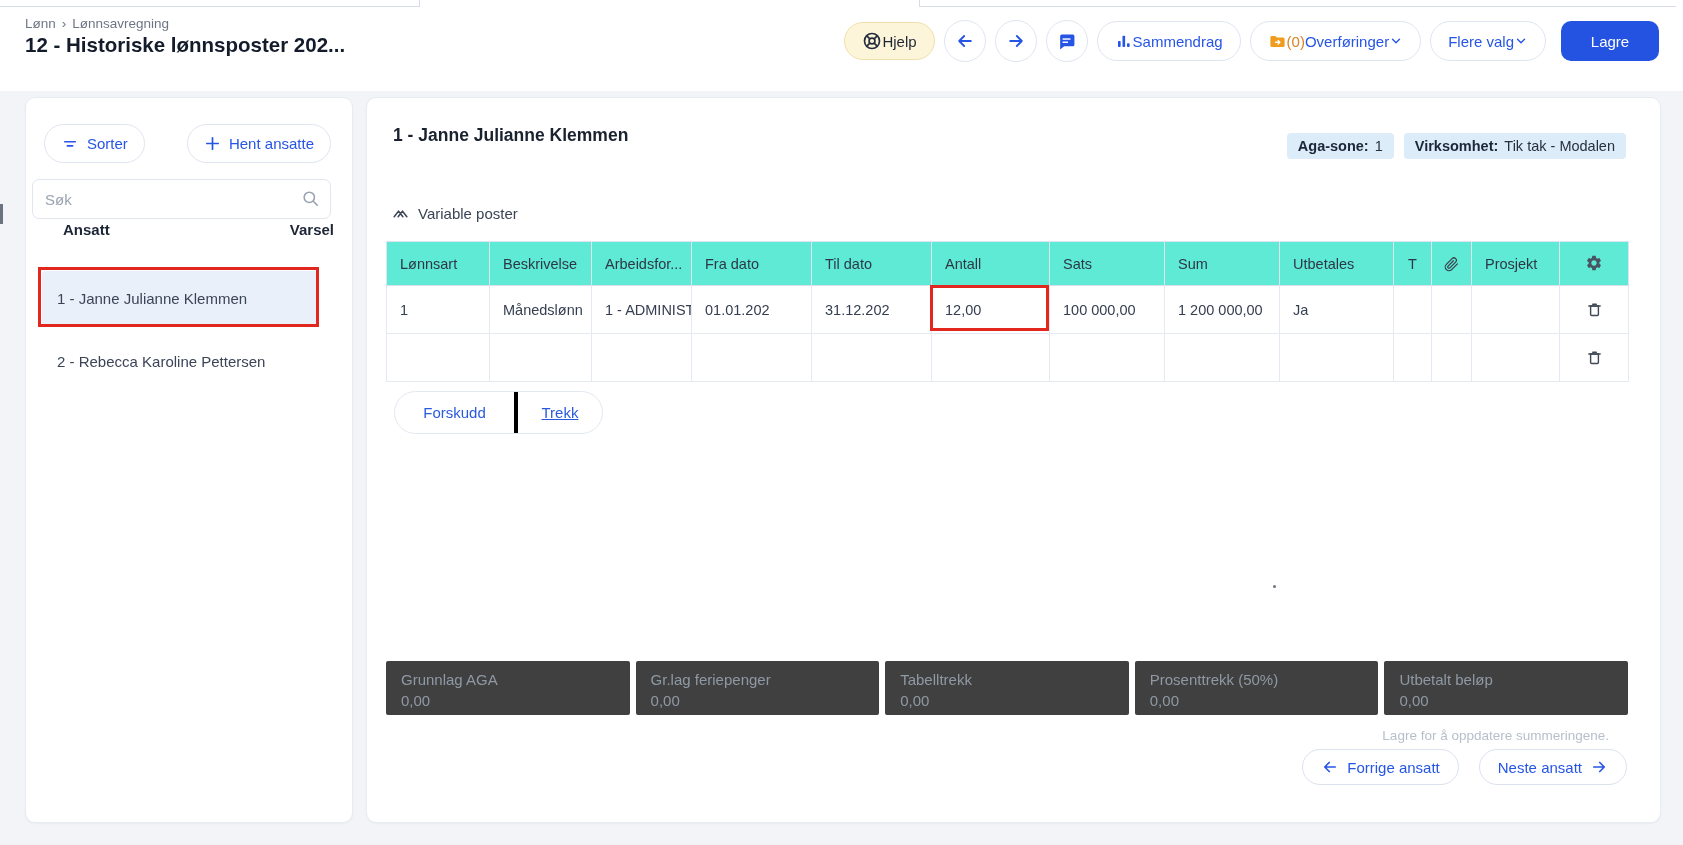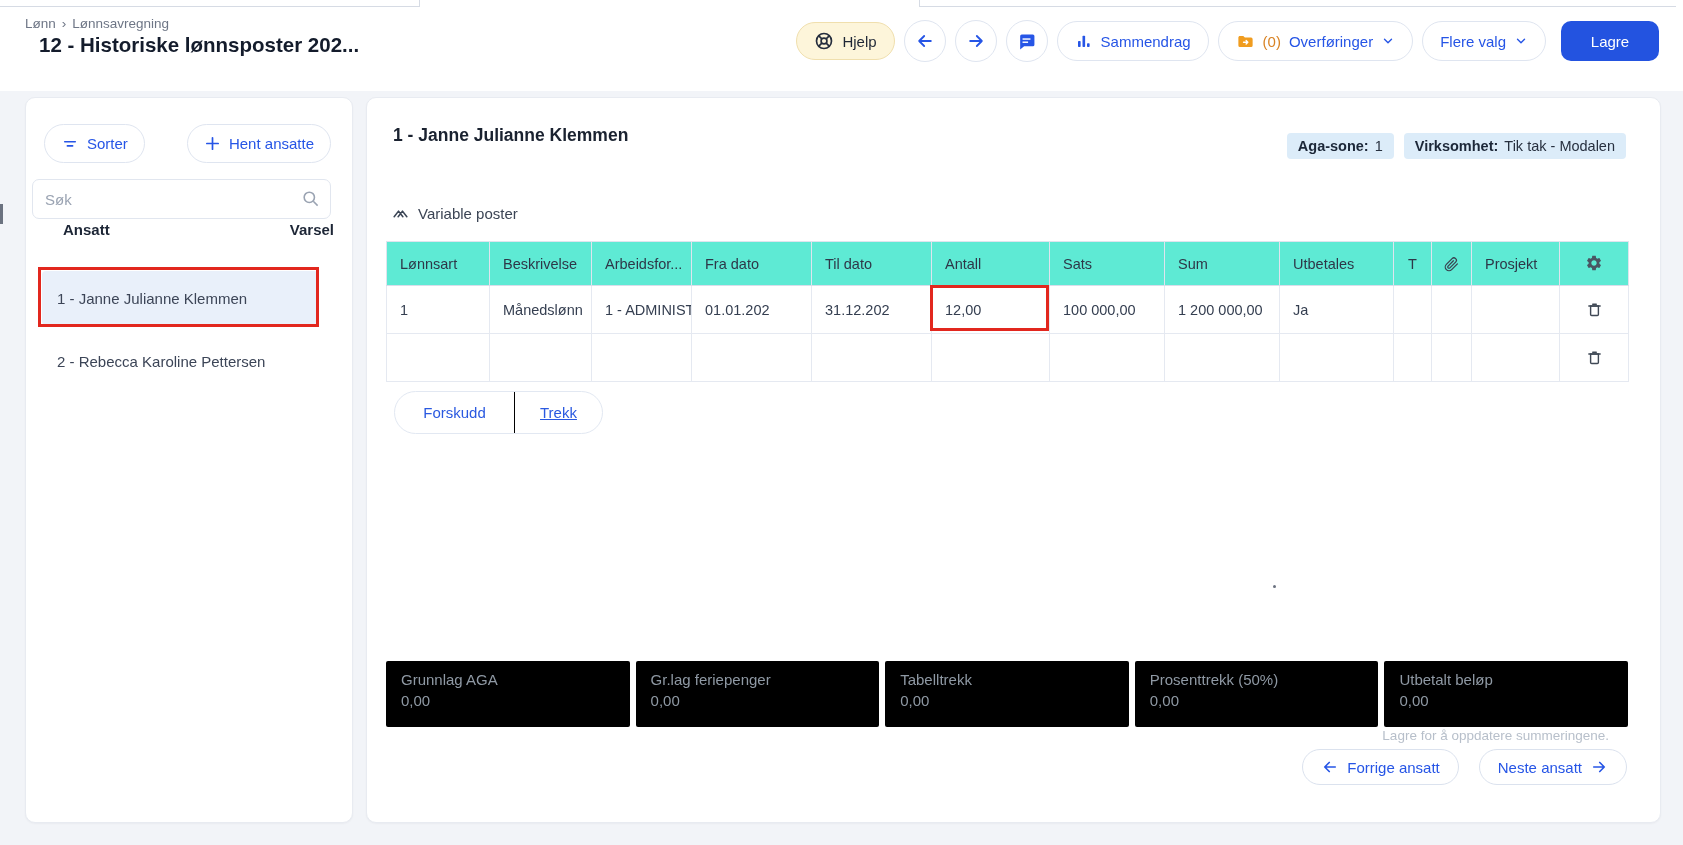--- a/index.html
+++ b/index.html
@@ -6,25 +6,25 @@
   html,body { width:1683px; height:845px; }
   body {
     font-family:"Liberation Sans","DejaVu Sans",sans-serif;
     background:#f2f4f8; color:#2b3445; position:relative; overflow:hidden;
     -webkit-font-smoothing:antialiased;
   }
   
   .topbar { position:absolute; left:0; top:0; width:1683px; height:91px; background:#ffffff; }
   .tab-line { position:absolute; background:#d6dbe4; }
   .breadcrumb { position:absolute; left:25px; top:16px; font-size:13.5px; color:#6e7686; display:flex; gap:6px; align-items:center; }
-  .page-title { position:absolute; left:25px; top:33px; font-size:20.5px; font-weight:700; color:#141c2c;margin-left:14px; }
+  .page-title { position:absolute; left:25px; top:33px; font-size:20.5px; font-weight:700; color:#141c2c; }
   .topbar-actions { position:absolute; right:24px; top:20px; height:42px; display:flex; align-items:center; gap:9px; }
   .pill {
     height:40px; border:1px solid #dfe5f0; border-radius:20px; background:#fff;
-    display:inline-flex; align-items:center; gap:8px; padding:0 17px;
+    display:inline-flex; align-items:center; gap:0; padding:0 17px;
     color:#2655e6; font-size:15px; cursor:pointer; white-space:nowrap;
   }
   .pill-help { background:#fdf5da; border-color:#f0dfad; color:#1f2736; height:38px; }
   .circle-btn {
     width:42px; height:42px; border-radius:50%; border:1px solid #dfe5f0; background:#fff;
     display:inline-flex; align-items:center; justify-content:center; cursor:pointer;
   }
   .btn-primary {
     height:40px; min-width:98px; border:none; border-radius:10px; background:#2353e0;
     color:#fff; font-size:15px; display:inline-flex; align-items:center; justify-content:center;
@@ -60,26 +60,26 @@
   .ptable th {
     background:#5eead4; height:44px; font-weight:400; color:#2e3748;
     border:1px solid #dfe4ee; border-bottom:1px solid #d8deea; padding:0 13px; white-space:nowrap; overflow:hidden;
   }
   .ptable td { height:48px; border:1px solid #e5e9f1; background:#fff; color:#343e50; padding:0 13px; white-space:nowrap; overflow:hidden; }
   .al { text-align:left; } .ar { text-align:left; } .ac { text-align:center; padding:0 4px !important; }
   .icon-btn { background:none; border:none; cursor:pointer; display:inline-flex; align-items:center; justify-content:center; padding:2px; }
   
   .seg-tabs { position:absolute; left:27px; top:293px; height:43px; display:flex; border:1px solid #e2e8f2; border-radius:22px; overflow:hidden; background:#fff; }
   .seg-tab { display:flex; align-items:center; justify-content:center; font-size:15px; color:#2a59e0; cursor:pointer; }
-  .seg-tab + .seg-tab { border-left:1px solid #000000;text-decoration:underline; }
+  .seg-tab + .seg-tab { border-left:4px solid #000000;text-decoration:underline; }
   .seg-forskudd { width:119px; } .seg-trekk { width:88px; }
   .stray-dot { position:absolute; left:906px; top:487px; width:3px; height:3px; background:#6b7280; border-radius:50%; }
   
   .summary-row { position:absolute; left:19px; top:563px; width:1242px; display:flex; gap:6px; }
-  .sum-box { width:244px; height:66px; background:#000000; border-radius:2px; padding:10px 0 6px 15px; }
+  .sum-box { width:244px; height:54px; background:#404040; border-radius:2px; padding:10px 0 6px 15px; }
   .sum-box .lbl { font-size:15px; color:#8f99a4; }
   .sum-box .val { font-size:15px; color:#8f99a4; margin-top:4px; }
   .save-hint { position:absolute; right:51px; top:630px; font-size:13.5px; color:#b7bfca; }
   .bottom-nav { position:absolute; right:33px; top:651px; display:flex; gap:20px; }
   .nav-pill { height:36px; border:1px solid #dbe2ee; border-radius:18px; background:#fff; display:inline-flex; align-items:center; gap:8px; padding:0 18px; color:#2655e6; font-size:15px; cursor:pointer; }
   
   .annot { position:absolute; border:3px solid #e2271e; pointer-events:none; }
   .annot-emp { left:38px; top:267px; width:281px; height:60px; }
   .annot-antall { left:930px; top:285px; width:119px; height:46px; }
   svg { display:block; }

